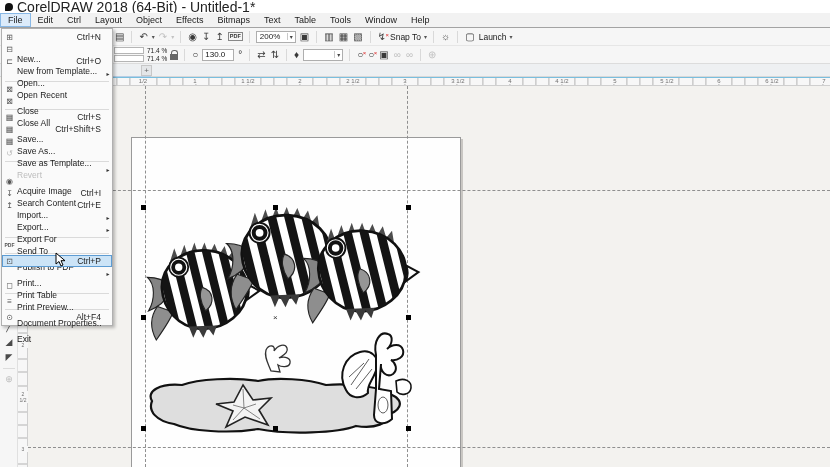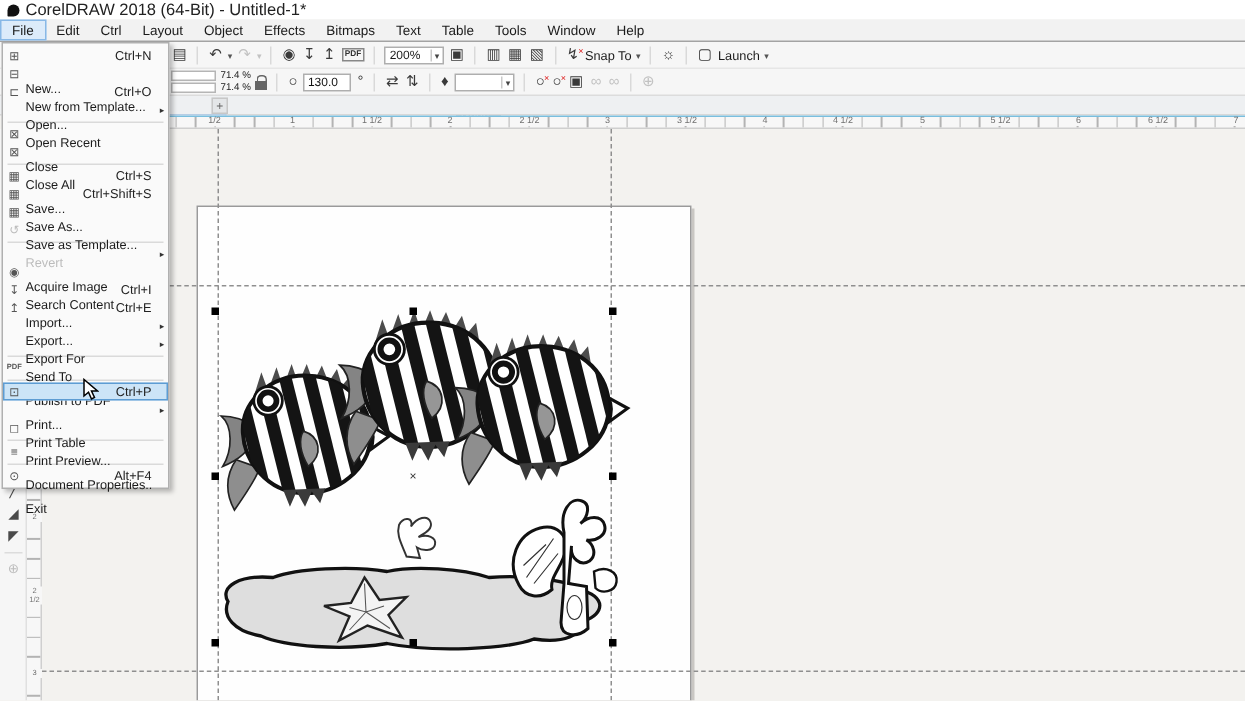--- a/index.html
+++ b/index.html
@@ -1,21 +1,21 @@
 <!DOCTYPE html>
 <html><head>
 <meta charset="utf-8">
 <style>
   * { margin:0; padding:0; box-sizing:border-box; }
   html,body { width:830px; height:467px; overflow:hidden; }
   body { position:relative; font-family:"Liberation Sans", sans-serif; background:#f3f2ef; color:#1a1a1a; }
 
   
   #titlebar { position:absolute; left:0; top:0; width:830px; height:13px; background:#ffffff;
-    display:flex; align-items:center; gap:4px; padding-left:5px; font-size:11px; color:#222; }
+    display:flex; align-items:center; gap:4px; padding-left:5px; font-size:14px; color:#222; }
   .app-logo { width:8px; height:8px; background:#111; border-radius:50% 50% 50% 6%; display:inline-block; }
 
   
   #menubar { position:absolute; left:0; top:13px; width:830px; height:15px; background:#f2f2f2;
     border-bottom:1px solid #a3a3a3; display:flex; align-items:stretch; font-size:9px; }
   .mb-item { padding:0 7px; display:flex; align-items:center; color:#1a1a1a; }
   .mb-item.active { background:#dcebfa; border:1px solid #88b8e6; }
 
   
   .tbar { position:absolute; left:0; width:830px; background:#f6f6f6; display:flex; align-items:center; }

